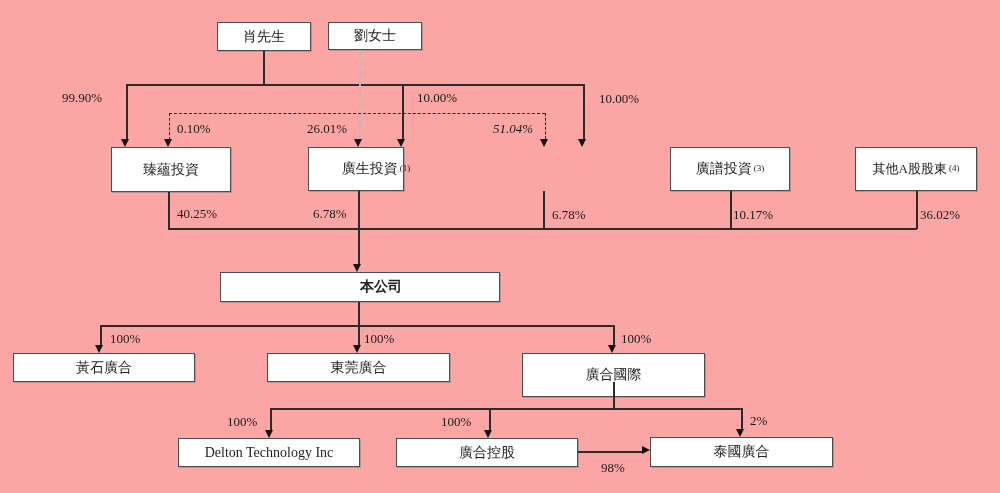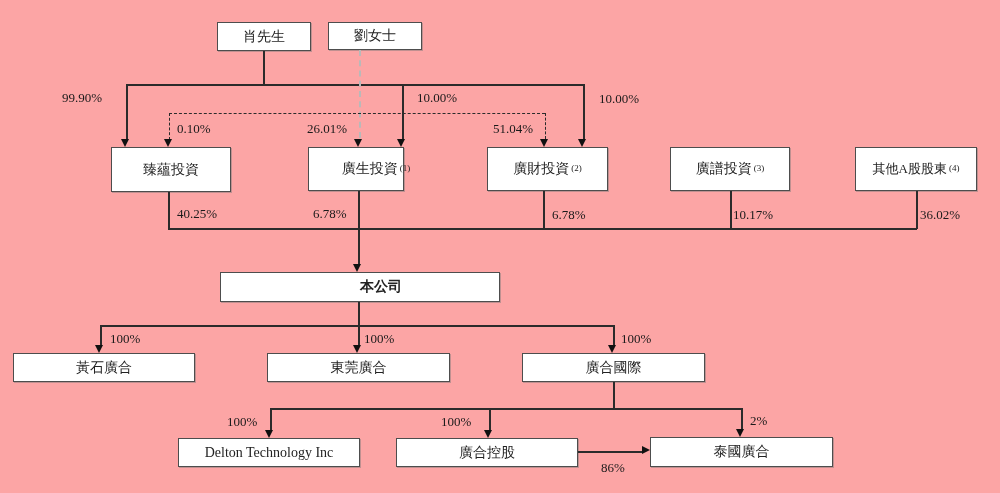--- a/index.html
+++ b/index.html
@@ -21,21 +21,21 @@
   #n-xiao{left:217px;top:22px;width:94px;height:29px;}
   #n-liu{left:328px;top:22px;width:94px;height:28px;}
   #n-zhenyun{left:111px;top:147px;width:120px;height:45px;}
   #n-guangsheng{left:308px;top:147px;width:96px;height:44px;padding-left:40px;}
   #n-guangcai{left:487px;top:147px;width:121px;height:44px;}
   #n-guangpu{left:670px;top:147px;width:120px;height:44px;}
   #n-other{left:855px;top:147px;width:122px;height:44px;font-size:13px;}
   #n-company{left:220px;top:272px;width:280px;height:30px;padding-left:42px;}
   #n-huangshi{left:13px;top:353px;width:182px;height:29px;}
   #n-dongguan{left:267px;top:353px;width:183px;height:29px;}
-  #n-intl{left:522px;top:353px;width:183px;height:29px;}
+  #n-intl{left:522px;top:353px;width:183px;height:44px;}
   #n-delton{left:178px;top:438px;width:182px;height:29px;}
   #n-holding{left:396px;top:438px;width:182px;height:29px;}
   #n-thai{left:650px;top:437px;width:183px;height:30px;}
   
   .h,.v,.hd,.vd,.vg{position:absolute;}
   .h{height:1.5px;background:#2b2b2b;}
   .v{width:1.5px;background:#2b2b2b;}
   .hd{height:0;border-top:1.5px dashed #2b2b2b;}
   .vd{width:0;border-left:1.5px dashed #2b2b2b;}
   .vg{width:0;border-left:2px dashed #b9b9b9;}
@@ -83,21 +83,21 @@
   #a-dongguan{left:353px;top:345px;}
   #a-intl{left:608px;top:345px;}
   #a-delton{left:265px;top:430px;}
   #a-holding{left:484px;top:430px;}
   #a-thai-top{left:736px;top:429px;}
   #a-thai-left{left:642px;top:446px;}
   
   .pct{position:absolute;font-size:13px;color:#1a1a1a;white-space:nowrap;line-height:14px;}
   #p1{left:62px;top:91px;}   #p2{left:177px;top:122px;}
   #p3{left:307px;top:122px;} #p4{left:417px;top:91px;}
-  #p5{left:493px;top:122px;} #p6{left:599px;top:92px;}
+  #p5{left:493px;top:122px;font-style:italic;} #p6{left:599px;top:92px;}
   #p7{left:177px;top:207px;} #p8{left:313px;top:207px;}
   #p9{left:552px;top:208px;} #p10{left:733px;top:208px;}
   #p11{left:920px;top:208px;}
   #p12{left:110px;top:332px;} #p13{left:364px;top:332px;} #p14{left:621px;top:332px;}
   #p15{left:227px;top:415px;} #p16{left:441px;top:415px;} #p17{left:750px;top:414px;}
   #p18{left:601px;top:461px;}
 </style>
 </head>
 <body>
 
@@ -109,24 +109,20 @@
   <div class="node" id="n-liu">
       <span>劉女士</span>
     </div>
 
   <div class="node" id="n-zhenyun">
       <span>臻蘊投資</span>
     </div>
   <div class="node" id="n-guangsheng">
       <span>廣生投資</span>
       <sup>(1)</sup>
-    </div>
-  <div class="node" id="n-guangcai">
-      <span>廣財投資</span>
-      <sup>(2)</sup>
     </div>
   <div class="node" id="n-guangpu">
       <span>廣譜投資</span>
       <sup>(3)</sup>
     </div>
   <div class="node" id="n-other">
       <span>其他A股股東</span>
       <sup>(4)</sup>
     </div>
 
@@ -206,15 +202,15 @@
   <div class="pct" id="p8">6.78%</div>
   <div class="pct" id="p9">6.78%</div>
   <div class="pct" id="p10">10.17%</div>
   <div class="pct" id="p11">36.02%</div>
   <div class="pct" id="p12">100%</div>
   <div class="pct" id="p13">100%</div>
   <div class="pct" id="p14">100%</div>
   <div class="pct" id="p15">100%</div>
   <div class="pct" id="p16">100%</div>
   <div class="pct" id="p17">2%</div>
-  <div class="pct" id="p18">86%</div>
+  <div class="pct" id="p18">98%</div>
 
 </div>
 
 </body></html>

